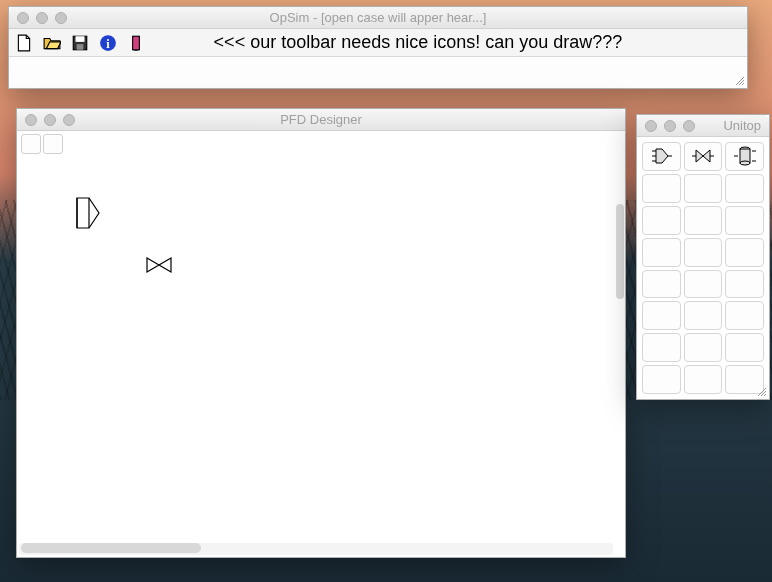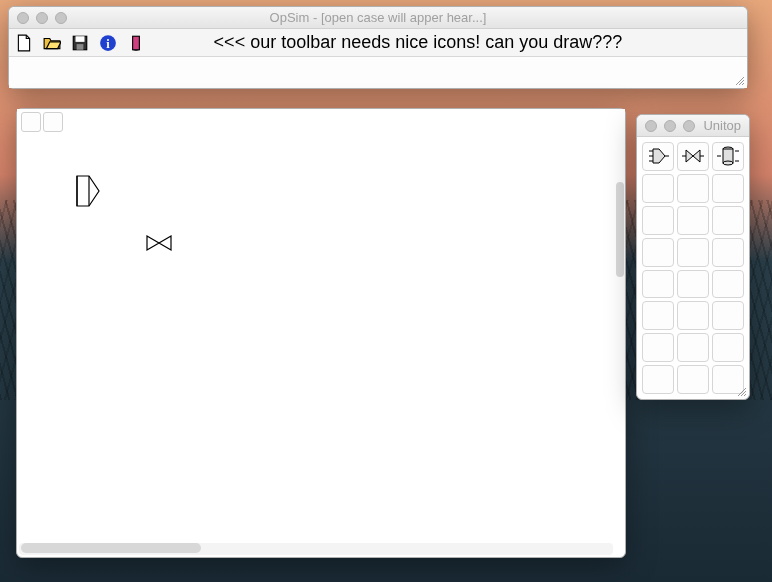--- a/index.html
+++ b/index.html
@@ -23,21 +23,21 @@
       height: 200px;
       background: repeating-linear-gradient(75deg, rgba(0,0,0,0.2) 0px, rgba(0,0,0,0.2) 2px, transparent 2px, transparent 8px),
                   repeating-linear-gradient(-75deg, rgba(0,0,0,0.15) 0px, rgba(0,0,0,0.15) 2px, transparent 2px, transparent 10px);
       pointer-events: none;
     }
 
     .window {
       position: absolute;
       background: #fff;
       border: 1px solid #b0b0b0;
-      border-radius: 6px;
+      border-radius: 0;
       box-shadow: 0 8px 30px rgba(0,0,0,0.35);
     }
 
     .titlebar {
       height: 22px;
       background: linear-gradient(to bottom, #f6f6f6, #e4e4e4);
       border-bottom: 1px solid #d0d0d0;
       border-radius: 6px 6px 0 0;
       display: flex;
       align-items: center;
@@ -176,21 +176,21 @@
     }
 
     .canvas-shape {
       position: absolute;
     }
 
     
     #unitop-window {
       top: 114px;
       left: 636px;
-      width: 114px;
+      width: 134px;
       height: 286px;
     }
 
     .palette {
       display: grid;
       grid-template-columns: repeat(3, 1fr);
       gap: 3px;
       padding: 5px;
       height: calc(100% - 22px);
     }
@@ -261,20 +261,28 @@
   </div>
   <div class="content-area"></div>
   <div class="resize-grip">
     <svg viewBox="0 0 12 12">
         <path d="M11 3L3 11M11 6L6 11M11 9L9 11" stroke="#999" stroke-width="1"></path>
       </svg>
   </div>
 </div>
 
 <div class="window" id="pfd-window">
+  <div class="titlebar">
+    <div class="traffic-lights">
+      <div class="light"></div>
+      <div class="light"></div>
+      <div class="light"></div>
+    </div>
+    <div class="title-text">PFD Designer</div>
+  </div>
   <div class="pfd-toolbar">
     <div class="pfd-tool"></div>
     <div class="pfd-tool"></div>
   </div>
   <div class="canvas">
     <div class="canvas-shape" style="left:58px; top:40px;">
       <svg width="26" height="34" viewBox="0 0 26 34">
         <path d="M2 2 L2 32 L14 32 L24 17 L14 2 Z" fill="none" stroke="#000" stroke-width="1.2"></path>
         <line x1="2" y1="2" x2="2" y2="32" stroke="#000" stroke-width="1.2"></line>
         <line x1="14" y1="2" x2="14" y2="32" stroke="#000" stroke-width="1.2"></line>

